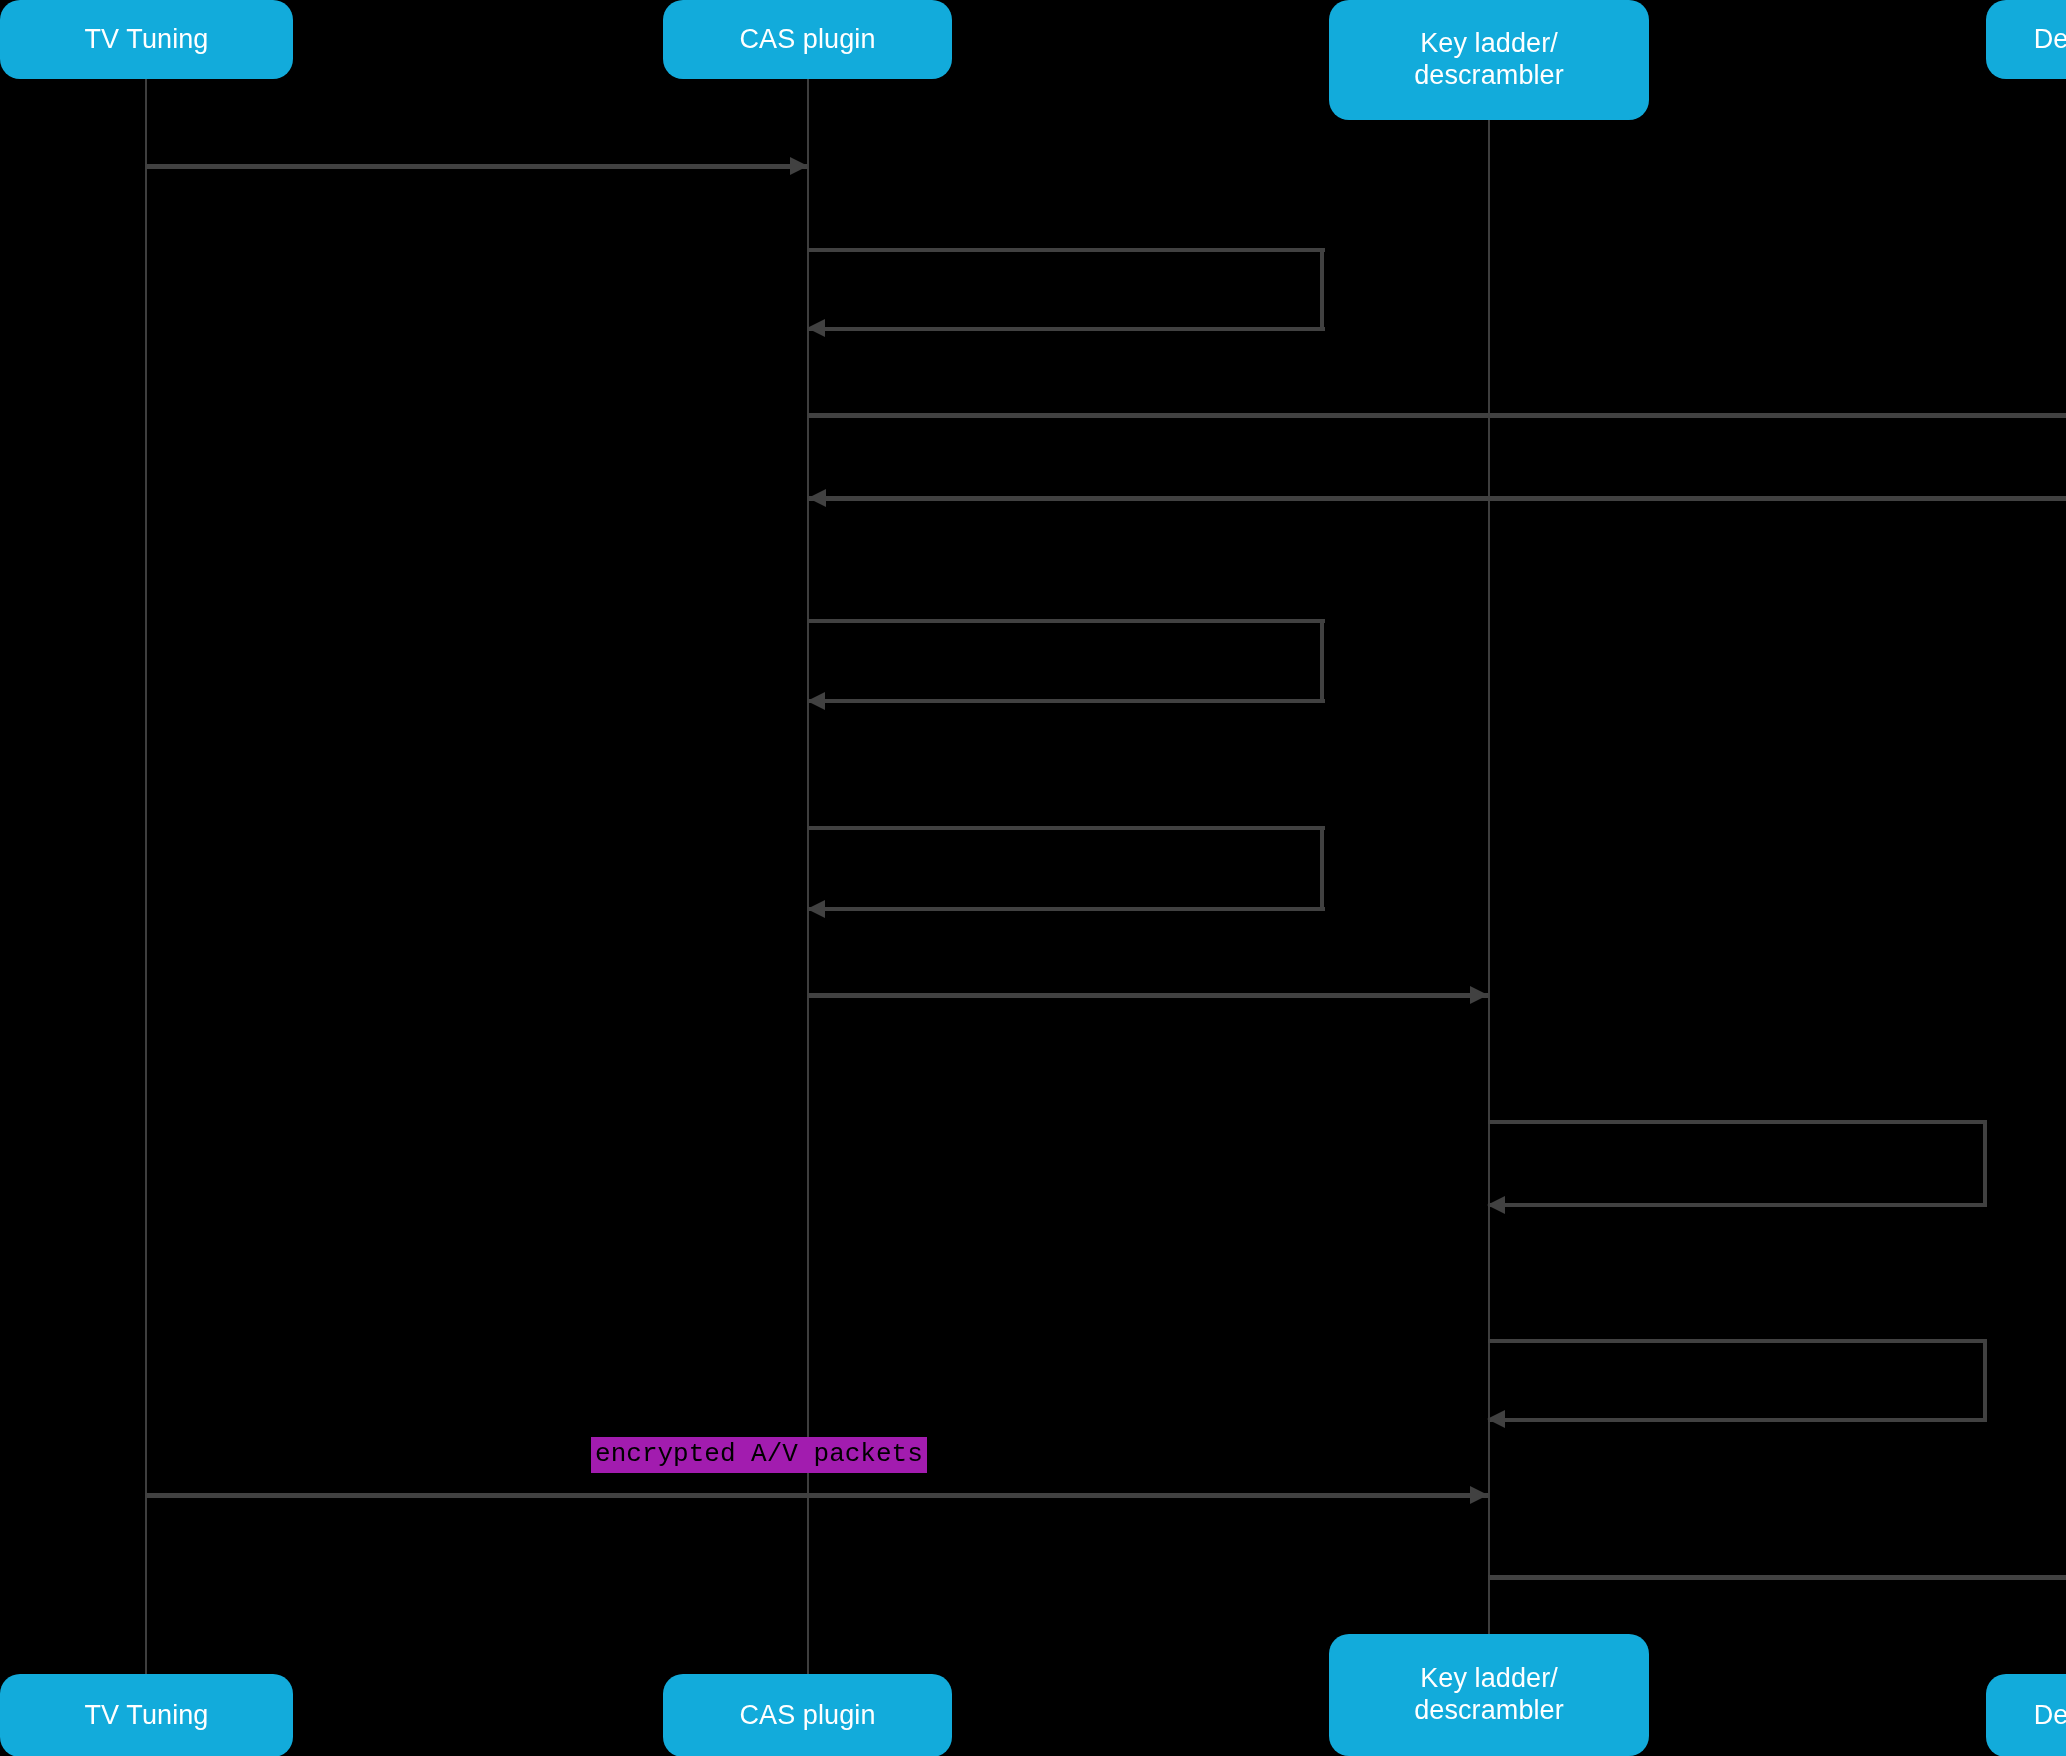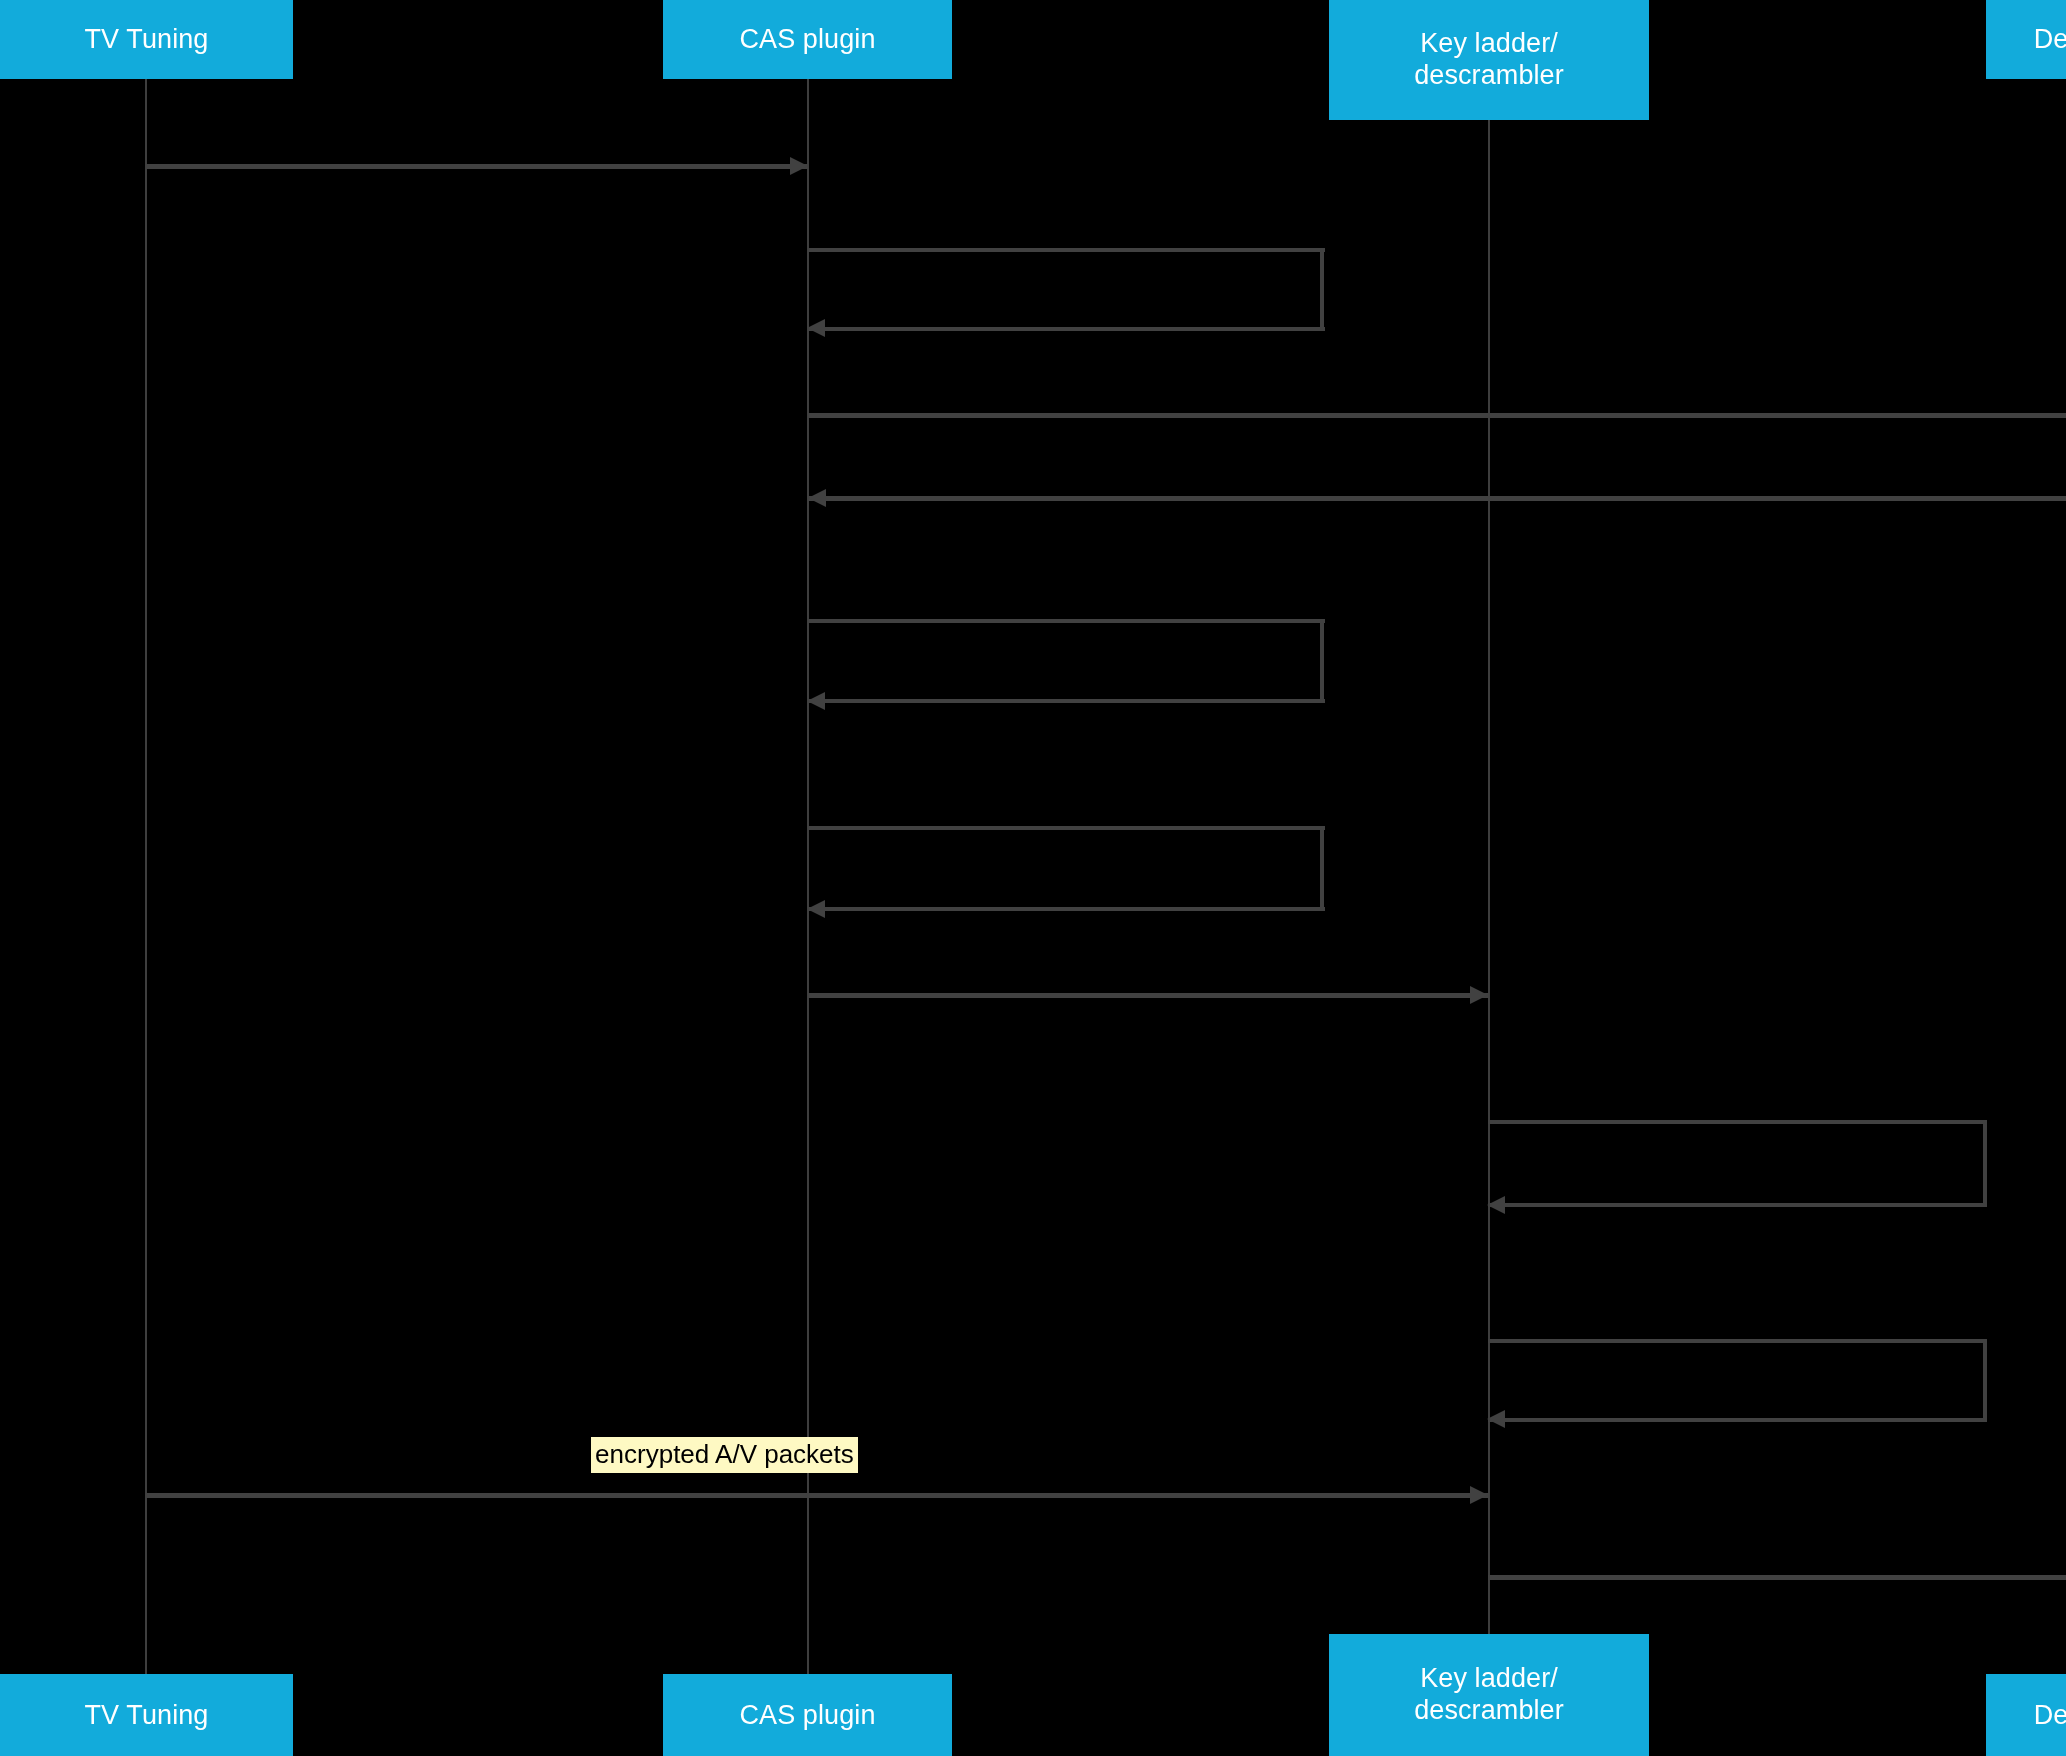--- a/index.html
+++ b/index.html
@@ -28,20 +28,21 @@
     justify-content: center;
     text-align: center;
     font-size: 27px;
     line-height: 1.18;
     font-weight: 400;
     letter-spacing: 0.1px;
     box-sizing: border-box;
     padding: 1.7px 4.1px;
     white-space: pre-line;
     font-family: "Liberation Sans", sans-serif;
+    border-radius: 20px;
   }
   
   .lifeline {
     position: absolute;
     width: 2.1px;
     background: #3E3E3E;
   }
   
   .msg {
     position: absolute;
@@ -158,21 +159,21 @@
     <div class="selfmsg" style="left: 1488px; top: 1339px; width: 499px; height: 83px;">
       <div class="top-bar" style="top: 0px; width: 499px; background: rgb(65, 65, 65);"></div>
       <div class="right-bar" style="left: 495px; height: 83px; background: rgb(65, 65, 65);"></div>
       <div class="bottom-bar" style="top: 79px; width: 499px; background: rgb(65, 65, 65);"></div>
       <div class="head" style="top: 71px; border-right-color: rgb(65, 65, 65);"></div>
     </div>
     <div class="msg to-right" style="left: 146px; top: 1493px; width: 1343px;">
       <div class="shaft" style="width: 1343px; background: rgb(65, 65, 65);"></div>
       <div class="head" style="left: 1324px; border-left-color: rgb(65, 65, 65);"></div>
     </div>
-    <div class="msg-label highlighted" style="left: 591px; top: 1437px; background: #fef9c3; color: rgb(0, 0, 0);">encrypted A/V packets</div>
+    <div class="msg-label highlighted" style="left: 591px; top: 1437px; background: #a21caf; color: rgb(0, 0, 0); font-family: Liberation Mono, monospace;">encrypted A/V packets</div>
     <div class="msg to-right" style="left: 1488px; top: 1575px; width: 641px;">
       <div class="shaft" style="width: 641px; background: rgb(65, 65, 65);"></div>
     </div>
     <div class="participant-box" style="left: 0px; top: 0px; width: 293px; height: 79px; background: rgb(18, 171, 219); color: rgb(255, 255, 255);"><span>TV Tuning</span></div>
     <div class="participant-box" style="left: 0px; top: 1674px; width: 293px; height: 83px; background: rgb(18, 171, 219); color: rgb(255, 255, 255);"><span>TV Tuning</span></div>
     <div class="participant-box" style="left: 663px; top: 0px; width: 289px; height: 79px; background: rgb(18, 171, 219); color: rgb(255, 255, 255);"><span>CAS plugin</span></div>
     <div class="participant-box" style="left: 663px; top: 1674px; width: 289px; height: 83px; background: rgb(18, 171, 219); color: rgb(255, 255, 255);"><span>CAS plugin</span></div>
     <div class="participant-box" style="left: 1329px; top: 0px; width: 320px; height: 120px; background: rgb(18, 171, 219); color: rgb(255, 255, 255);"><span>Key ladder/
 descrambler</span></div>
     <div class="participant-box" style="left: 1329px; top: 1634px; width: 320px; height: 122px; background: rgb(18, 171, 219); color: rgb(255, 255, 255);"><span>Key ladder/

